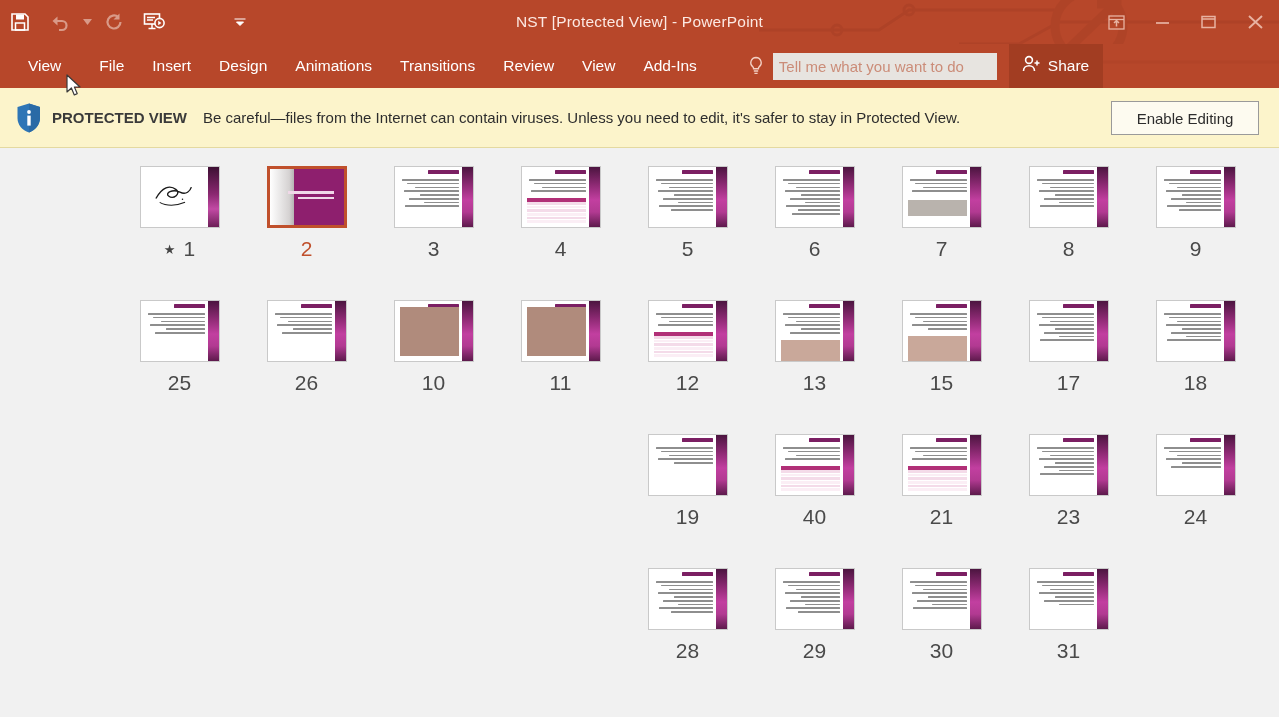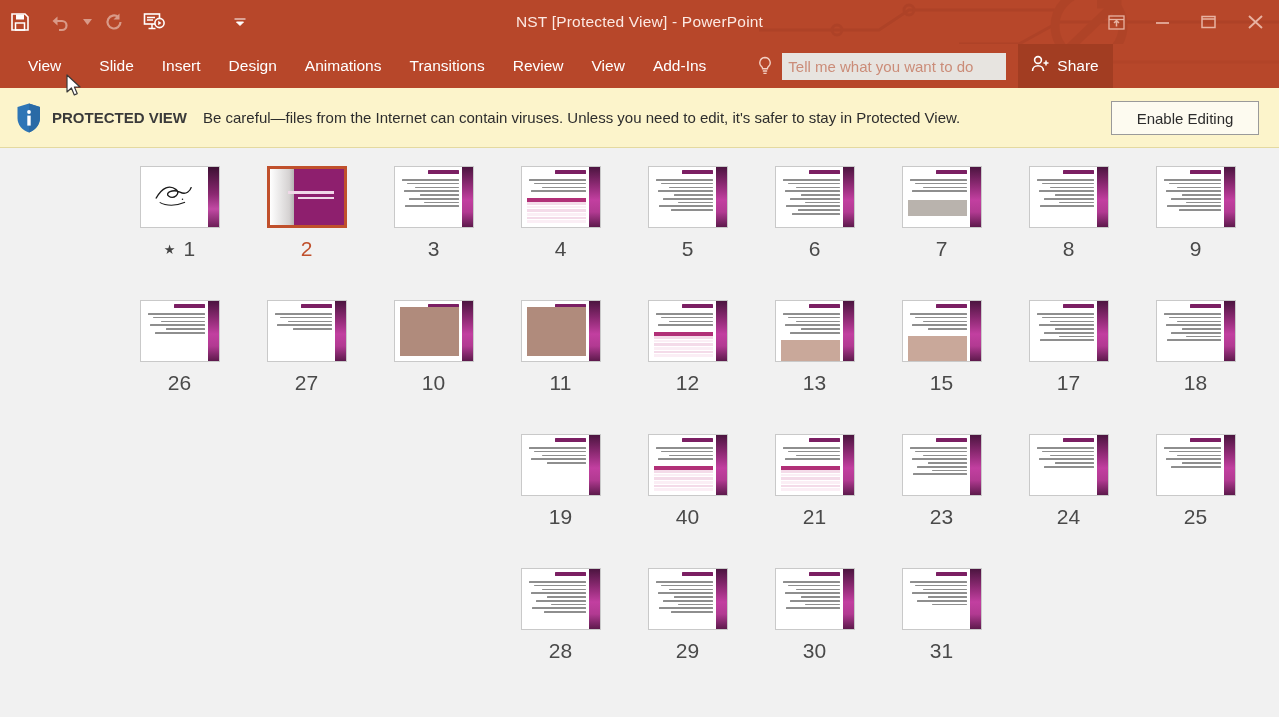--- a/index.html
+++ b/index.html
@@ -275,21 +275,21 @@
 
 <div class="ribbon">
   <svg class="rb-deco" viewBox="0 0 560 80">
     <g fill="none" stroke="#a83f24" stroke-width="3">
       <path d="M280 78 L330 78 L370 48 L560 48"></path>
       <circle cx="330" cy="78" r="5"></circle>
     </g>
   </svg>
 
   <div class="tab first">View</div>
-  <div class="tab">Slide</div>
+  <div class="tab">File</div>
   <div class="tab">Insert</div>
   <div class="tab">Design</div>
   <div class="tab">Animations</div>
   <div class="tab">Transitions</div>
   <div class="tab">Review</div>
   <div class="tab">View</div>
   <div class="tab">Add-Ins</div>
 
   <div class="tellme-wrap">
     <div class="bulb">
@@ -676,40 +676,20 @@
             <div class="bar"></div>
             <div class="title">
               <i style="width:52%"></i>
             </div>
             <div class="lines" style="top:12px">
               <i style="width:96%"></i>
               <i style="width:88%"></i>
               <i style="width:74%"></i>
               <i style="width:92%"></i>
               <i style="width:66%"></i>
-            </div>
-          </div>
-        </div>
-        <div class="caption">
-          <span class="num">27</span>
-        </div>
-      </div>
-      <div class="cell">
-        <div class="thumb-box">
-          <div class="mini">
-            <div class="bar"></div>
-            <div class="title">
-              <i style="width:52%"></i>
-            </div>
-            <div class="lines" style="top:12px">
-              <i style="width:96%"></i>
-              <i style="width:88%"></i>
-              <i style="width:74%"></i>
-              <i style="width:92%"></i>
-              <i style="width:66%"></i>
               <i style="width:84%"></i>
             </div>
           </div>
         </div>
         <div class="caption">
           <span class="num">26</span>
         </div>
       </div>
       <div class="cell">
         <div class="thumb-box">

